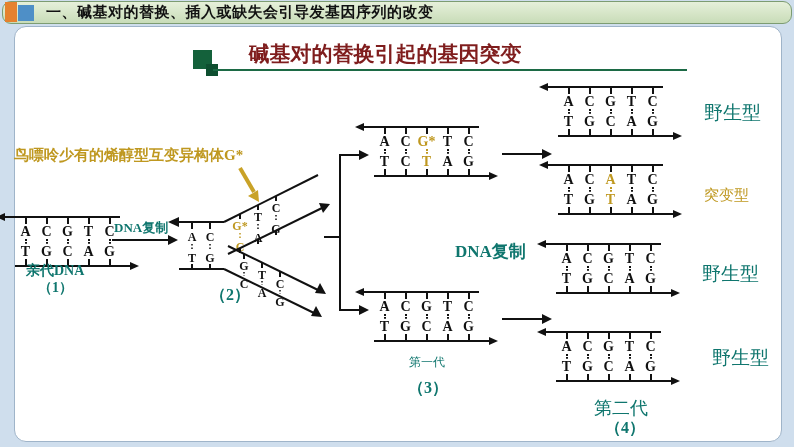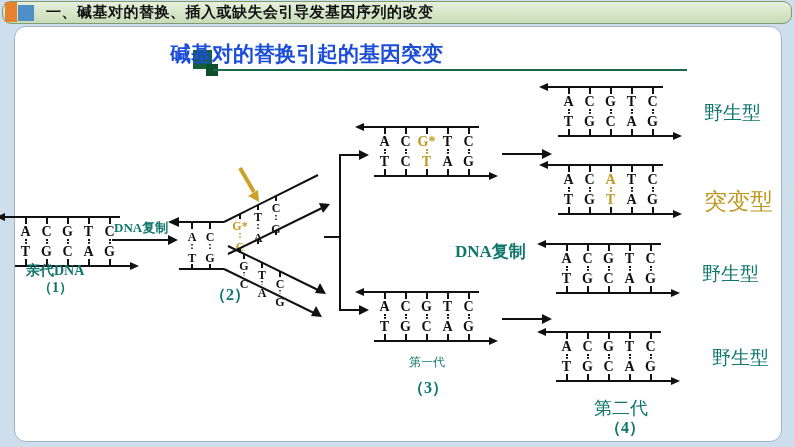--- a/index.html
+++ b/index.html
@@ -17,22 +17,22 @@
   }
   .banner-title { font-size:15px; font-weight:bold; color:#111; margin-left:43px; letter-spacing:0.5px; }
   .deco-orange { position:absolute; left:2px; top:0px; width:12px; height:20px; background:#e5812f; }
   .deco-blue { position:absolute; left:15px; top:3px; width:16px; height:16px; background:#4e8fc7; }
   
   .panel {
     position:absolute; left:14px; top:26px; width:766px; height:414px;
     background:#ffffff; border:1px solid #9fb4c9; border-radius:12px;
   }
   .section-title {
-    position:absolute; left:170px; top:40px; width:430px; 
-    font-size:21px; font-weight:bold; color:#1d4ed8;
+    position:absolute; left:170px; top:40px; width:430px; text-align:center;
+    font-size:21px; font-weight:bold; color:#7f1d1d;
   }
   .sq-lg { position:absolute; left:193px; top:50px; width:19px; height:19px; background:#14613b; }
   .sq-sm { position:absolute; left:206px; top:64px; width:12px; height:12px; background:#0e4f30; }
   .title-underline { position:absolute; left:213px; top:69px; width:474px; height:2px; background:#1c6a45; }
   .note-text { position:absolute; left:14px; top:146px; font-size:15px; font-weight:bold; color:#bf9820;
                font-family:"Liberation Serif", serif; }
   
   .lbl { position:absolute; color:#0f766e; font-family:"Liberation Serif", serif; white-space:nowrap; }
   .gold { color:#bf9820 !important; }
   
@@ -70,20 +70,21 @@
     <span class="banner-title">一、碱基对的替换、插入或缺失会引导发基因序列的改变</span>
   </div>
 
   <div class="panel"></div>
 
   <div class="sq-lg"></div>
   <div class="sq-sm"></div>
   <div class="section-title">碱基对的替换引起的基因突变</div>
   <div class="title-underline"></div>
 
+  <div class="note-text">鸟嘌呤少有的烯醇型互变异构体G*</div>
   <svg style="position:absolute;left:232px;top:164px" width="40" height="44">
     <line x1="8" y1="4" x2="22" y2="28" stroke="#c9a227" stroke-width="4"></line>
     <polygon points="27,38 26,26 16,32" fill="#c9a227"></polygon>
   </svg>
 
   <div class="mol" style="left:15px;  top:216px;">
       <div class="sline l-ext">
         <span class="ah-l"></span>
       </div>
       <div class="cells tick-row">
@@ -807,16 +808,16 @@
   <div class="lbl" style="left:114px;top:219px;font-size:13px;font-weight:bold;">DNA复制</div>
   <div class="lbl" style="left:455px;top:240px;font-size:17px;font-weight:bold;">DNA复制</div>
   <div class="lbl" style="left:26px;top:262px;font-size:14px;font-weight:bold;text-align:right;">亲代DNA</div>
   <div class="lbl" style="left:38px;top:279px;font-size:14px;font-weight:bold;">（1）</div>
   <div class="lbl" style="left:210px;top:285px;font-size:16px;font-weight:bold;">（2）</div>
   <div class="lbl" style="left:409px;top:354px;font-size:12px;">第一代</div>
   <div class="lbl" style="left:408px;top:378px;font-size:16px;font-weight:bold;">（3）</div>
   <div class="lbl" style="left:594px;top:396px;font-size:18px;">第二代</div>
   <div class="lbl" style="left:605px;top:418px;font-size:16px;font-weight:bold;">（4）</div>
   <div class="lbl" style="left:704px;top:100px;font-size:19px;">野生型</div>
-  <div class="lbl gold" style="left:704px;top:186px;font-size:23px;">突变型</div>
+  <div class="lbl gold" style="left:704px;top:186px;font-size:15px;">突变型</div>
   <div class="lbl" style="left:702px;top:261px;font-size:19px;">野生型</div>
   <div class="lbl" style="left:712px;top:345px;font-size:19px;">野生型</div>
 </div>
 
 </body></html>

